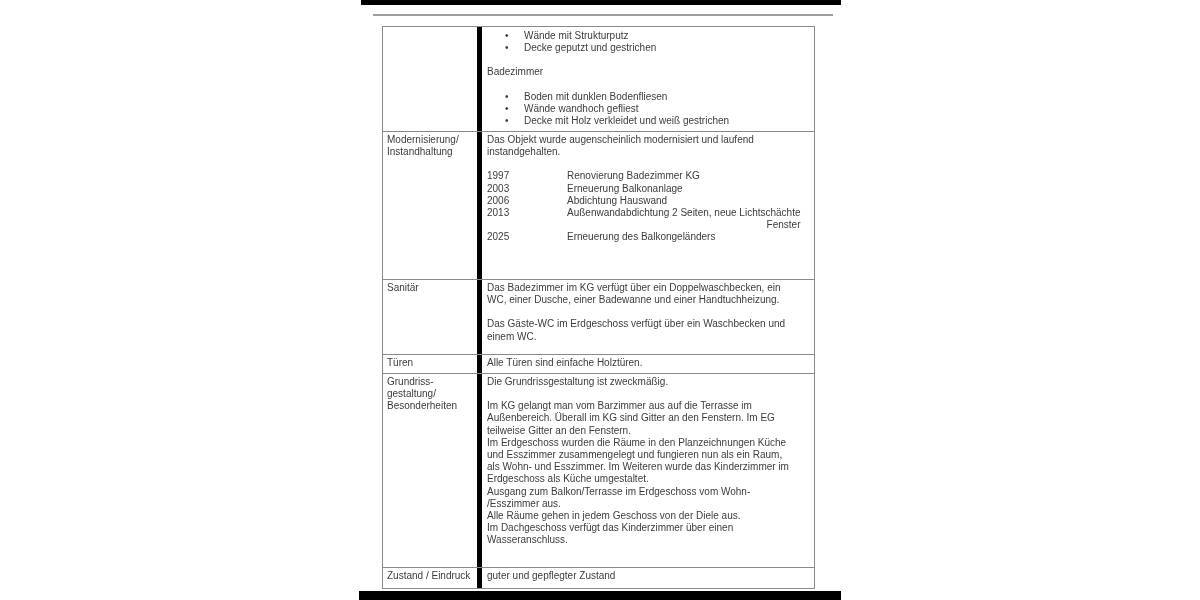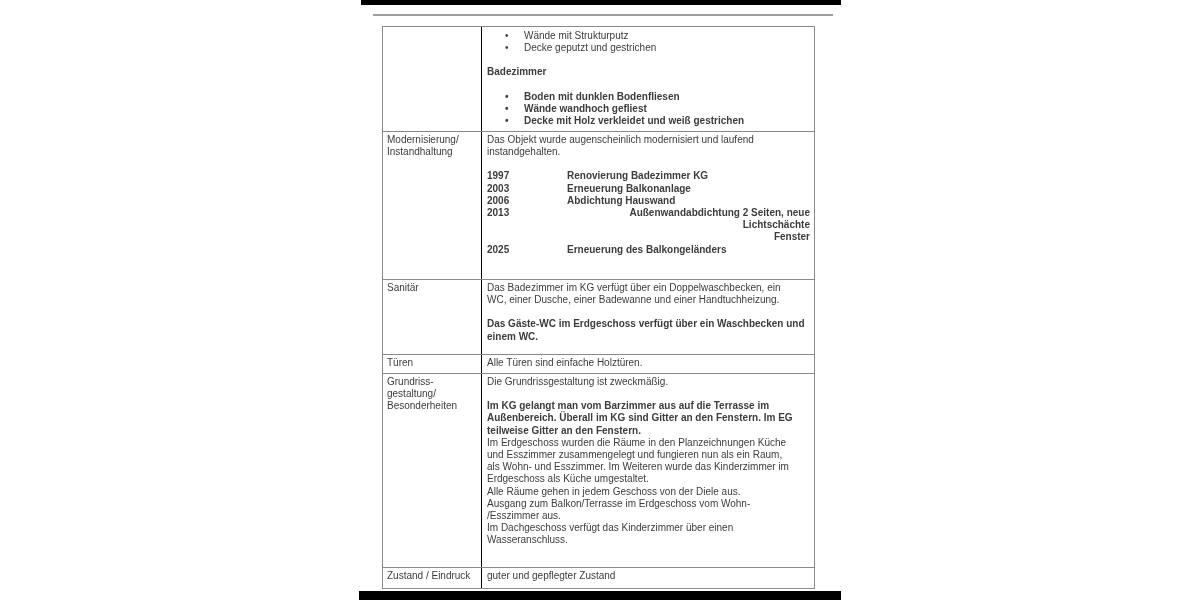--- a/index.html
+++ b/index.html
@@ -49,31 +49,31 @@
   .r3 { height: 19px; justify-content: flex-end; }
   .r4 { height: 194px; }
   .r5 { height: 21px; }
   .cell {
     box-sizing: border-box;
     overflow: hidden;
   }
   .cell-label {
     width: 99px;
     flex: 0 0 99px;
-    border-right: 1px solid #000000;
+    border-right: 5px solid #000000;
     padding: 2px 2px 0 4px;
     white-space: pre-line;
   }
   .cell-content {
     flex: 1 1 auto;
     padding: 2px 4px 0 5px;
   }
   .r0 .cell-content { padding-top: 3px; }
   .para { white-space: pre-line; }
-  .gap12 { margin-top: 12px; font-weight: bold; }
+  .gap12 { margin-top: 12px; }
   .bullets { margin-left: 15px; }
   .bullet-row { display: flex; }
   .bullet-dot {
     width: 19px;
     flex: 0 0 19px;
     text-align: left;
     padding-left: 3px;
   }
   .entries { }
   .entry-row { display: flex; gap: 44px; }
@@ -179,23 +179,23 @@
 Besonderheiten</div>
       <div class="cell cell-content">
         <div class="para">Die Grundrissgestaltung ist zweckmäßig.</div>
         <div class="para gap12">Im KG gelangt man vom Barzimmer aus auf die Terrasse im
 Außenbereich. Überall im KG sind Gitter an den Fenstern. Im EG
 teilweise Gitter an den Fenstern.</div>
         <div class="para">Im Erdgeschoss wurden die Räume in den Planzeichnungen Küche
 und Esszimmer zusammengelegt und fungieren nun als ein Raum,
 als Wohn- und Esszimmer. Im Weiteren wurde das Kinderzimmer im
 Erdgeschoss als Küche umgestaltet.</div>
-        <div class="para">Alle Räume gehen in jedem Geschoss von der Diele aus.</div>
         <div class="para">Ausgang zum Balkon/Terrasse im Erdgeschoss vom Wohn-
 /Esszimmer aus.</div>
+        <div class="para">Alle Räume gehen in jedem Geschoss von der Diele aus.</div>
         <div class="para">Im Dachgeschoss verfügt das Kinderzimmer über einen
 Wasseranschluss.</div>
       </div>
     </div>
 
     <div class="trow r5">
       <div class="cell cell-label">Zustand / Eindruck</div>
       <div class="cell cell-content">
         <div class="para">guter und gepflegter Zustand</div>
       </div>

